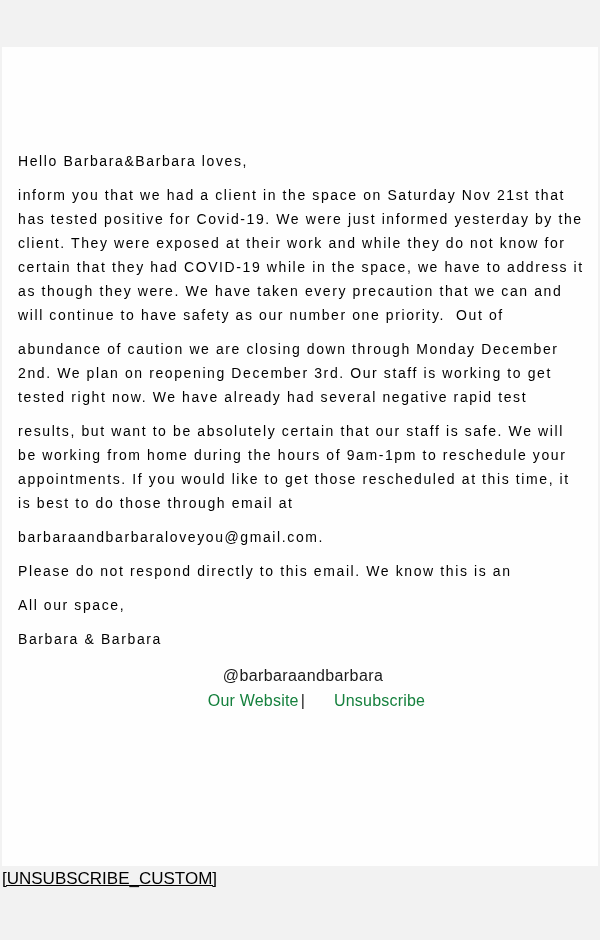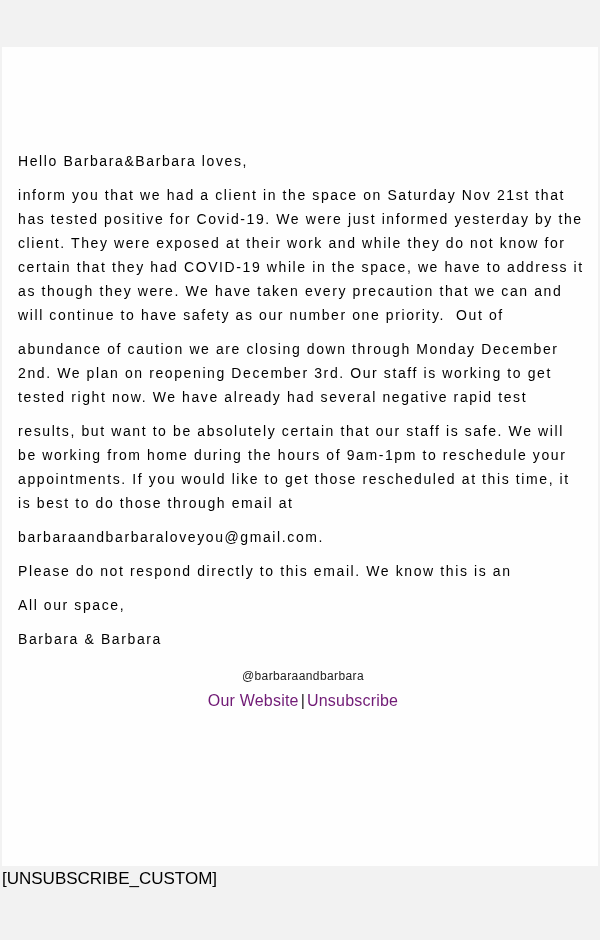--- a/index.html
+++ b/index.html
@@ -28,49 +28,51 @@
     margin: 0 0 10px 0;
     white-space: pre-wrap;
   }
 
   .email-footer {
     margin-top: 14px;
     text-align: center;
   }
 
   .social-handle {
-    font-size: 12px;
+    font-size: 16px;
     line-height: 22px;
     letter-spacing: 0.4px;
     color: #1a1a1a;
   }
 
   .footer-links {
     margin-top: 2px;
     font-size: 16px;
     line-height: 24px;
     letter-spacing: 0.2px;
   }
 
   .footer-links a {
-    color: #701a75;
+    color: #15803d;
     text-decoration: none;
     cursor: pointer;
+    margin-left: 27px;
   }
 
   .link-separator {
     color: #1a1a1a;
     margin: 0 2px;
   }
 
   .unsubscribe-placeholder {
     margin: 3px 0 0 2px;
     font-size: 17px;
     line-height: 20px;
     color: #000000;
+    text-decoration: underline;
   }
 </style>
 </head>
 <body>
 
 <div class="email-card">
   <div class="email-body">
     <p>Hello Barbara&amp;Barbara loves,</p>
     <p>inform you that we had a client in the space on Saturday Nov 21st that has tested positive for Covid-19. We were just informed yesterday by the client. They were exposed at their work and while they do not know for certain that they had COVID-19 while in the space, we have to address it as though they were. We have taken every precaution that we can and will continue to have safety as our number one priority.  Out of</p>
     <p>abundance of caution we are closing down through Monday December 2nd. We plan on reopening December 3rd. Our staff is working to get tested right now. We have already had several negative rapid test</p>

